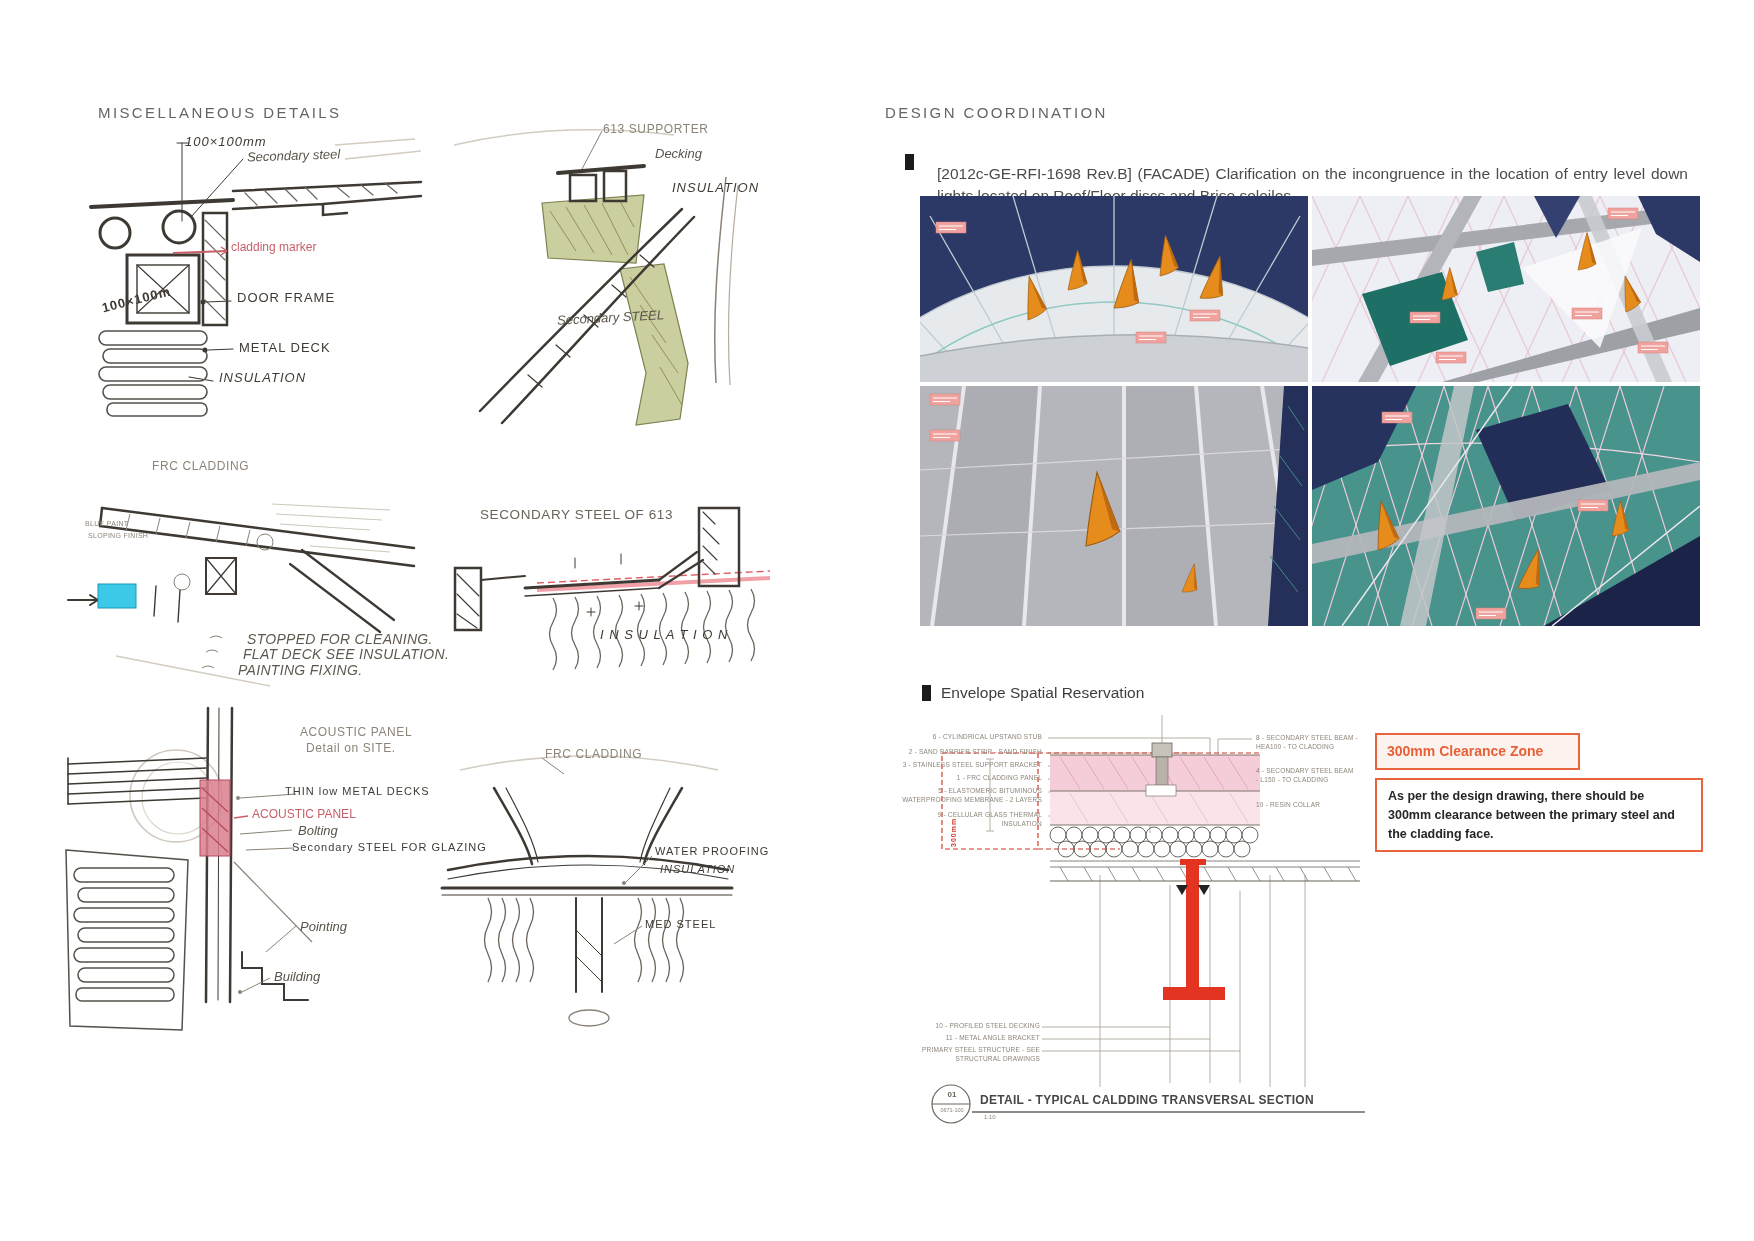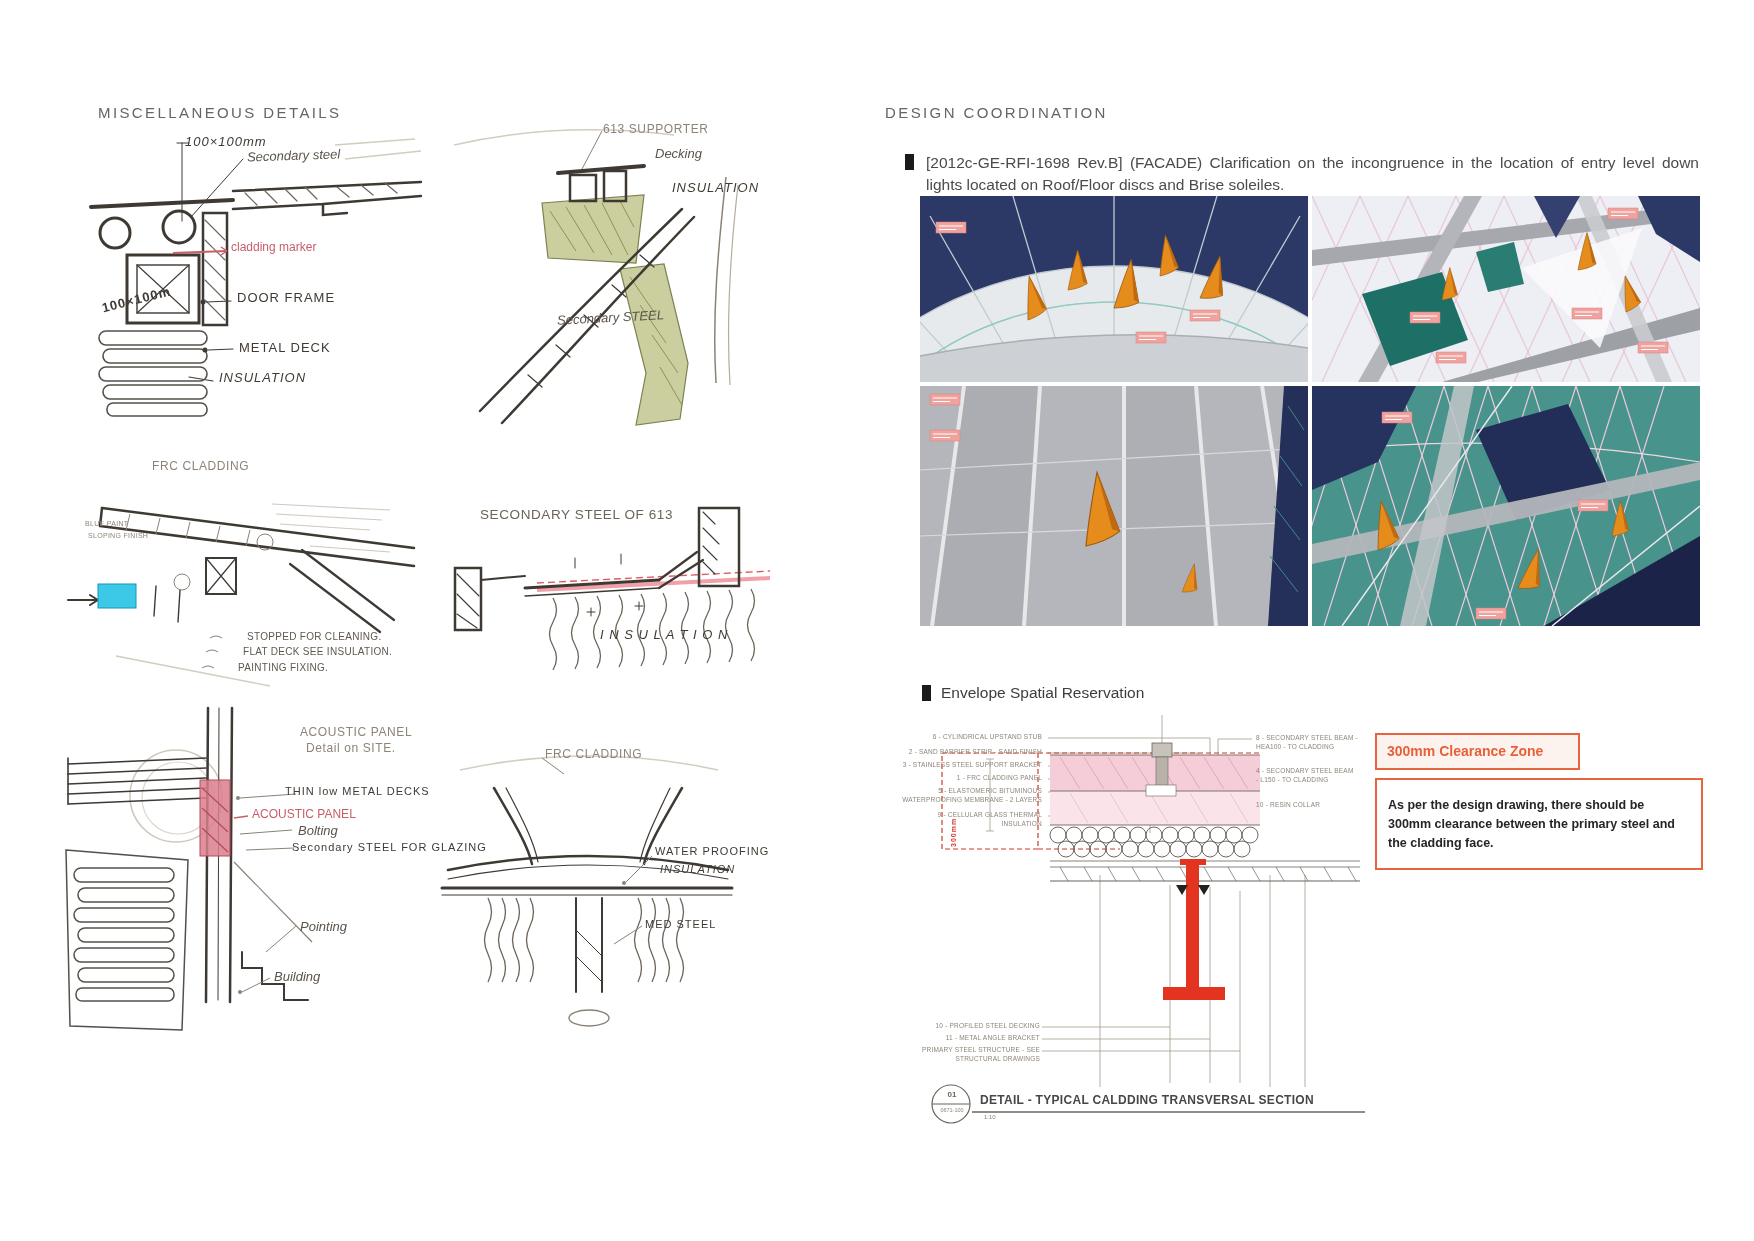--- a/index.html
+++ b/index.html
@@ -2,52 +2,52 @@
 <html><head>
 <meta charset="utf-8">
 <style>
   html,body{margin:0;padding:0;background:#ffffff;}
   .page{position:relative;width:1754px;height:1241px;background:#fff;overflow:hidden;
         font-family:"Liberation Sans",sans-serif;color:#444;}
   .section-title{position:absolute;font-size:15px;letter-spacing:2.4px;color:#656565;
         font-weight:400;white-space:nowrap;}
   .bullet{width:9px;height:16px;background:#1b1b1b;flex:none;display:inline-block;}
   .rfi{position:absolute;left:905px;top:151px;width:795px;display:flex;gap:11px;}
-  .rfi p{margin:1px;font-size:15.5px;line-height:1.42;color:#4b4b4b;text-align:justify;}
+  .rfi p{margin:12px;font-size:15.5px;line-height:1.42;color:#4b4b4b;text-align:justify;}
   .env-heading{position:absolute;left:922px;top:684px;display:flex;gap:10px;align-items:center;}
   .env-heading span.txt{font-size:15.5px;color:#3d3d3d;}
   .collage{position:absolute;left:920px;top:196px;width:780px;height:430px;}
   .drawing{position:absolute;left:920px;top:715px;width:450px;height:415px;}
   .drawing svg{position:absolute;left:0;top:0;}
   .dl{position:absolute;font-size:6.5px;line-height:1;color:#8d8478;white-space:nowrap;letter-spacing:.2px;}
   .dl.r{right:328px;text-align:right;}
   .dl.l{left:336px;}
   .dl.b{right:330px;text-align:right;}
   .red-dim{position:absolute;left:30px;top:132px;transform:rotate(-90deg);transform-origin:0 0;
         color:#d23726;font-size:7px;font-weight:bold;letter-spacing:1px;}
   .dwg-num{position:absolute;left:20px;top:375px;width:24px;text-align:center;font-size:8px;font-weight:bold;color:#6b645c;}
   .dwg-ref{position:absolute;left:8px;top:392px;width:48px;text-align:center;font-size:5.5px;color:#8d8478;}
   .dwg-title{position:absolute;left:60px;top:378px;font-size:12px;font-weight:bold;color:#474747;letter-spacing:.3px;white-space:nowrap;}
   .dwg-scale{position:absolute;left:64px;top:399px;font-size:6px;color:#8d8478;}
   .clr-title{position:absolute;left:1375px;top:733px;width:205px;height:37px;box-sizing:border-box;
         border:2px solid #e8643c;background:#fdf3ee;color:#e85f38;font-weight:bold;font-size:14px;
         padding:8px 10px 0 10px;}
   .clr-body{position:absolute;left:1375px;top:778px;width:328px;box-sizing:border-box;
-        border:2px solid #e8643c;background:#fff;padding:16px 11px;font-size:12.5px;font-weight:bold;
+        border:2px solid #e8643c;background:#fff;padding:7px 11px;font-size:12.5px;font-weight:bold;
         color:#262626;line-height:1.5;}
   .clr-body p{margin:0;}
   .sketch{position:absolute;}
   .sketch svg{position:absolute;left:0;top:0;}
   .hl{position:absolute;white-space:nowrap;line-height:1;}
   .ink{color:#3f3a33;font-size:13px;letter-spacing:1px;}
   .pencil{color:#8d8478;font-size:12px;letter-spacing:.6px;}
   .cursive{color:#5a544a;font-style:italic;font-size:13px;}
   .rednote{color:#c75f68;font-size:12px;}
   .tiny{font-size:7px;letter-spacing:.3px;}
-  .note{font-size:10px;color:#5f584e;letter-spacing:.3px;text-align:center;}
+  .note{font-size:14px;font-style:italic;color:#5f584e;letter-spacing:.3px;text-align:center;}
 </style>
 </head>
 <body>
 
 <div class="page">
 
   <div class="section-title" style="left:98px;top:104px">MISCELLANEOUS DETAILS</div>
   <div class="section-title" style="left:885px;top:104px">DESIGN COORDINATION</div>
 
   <div class="rfi">

